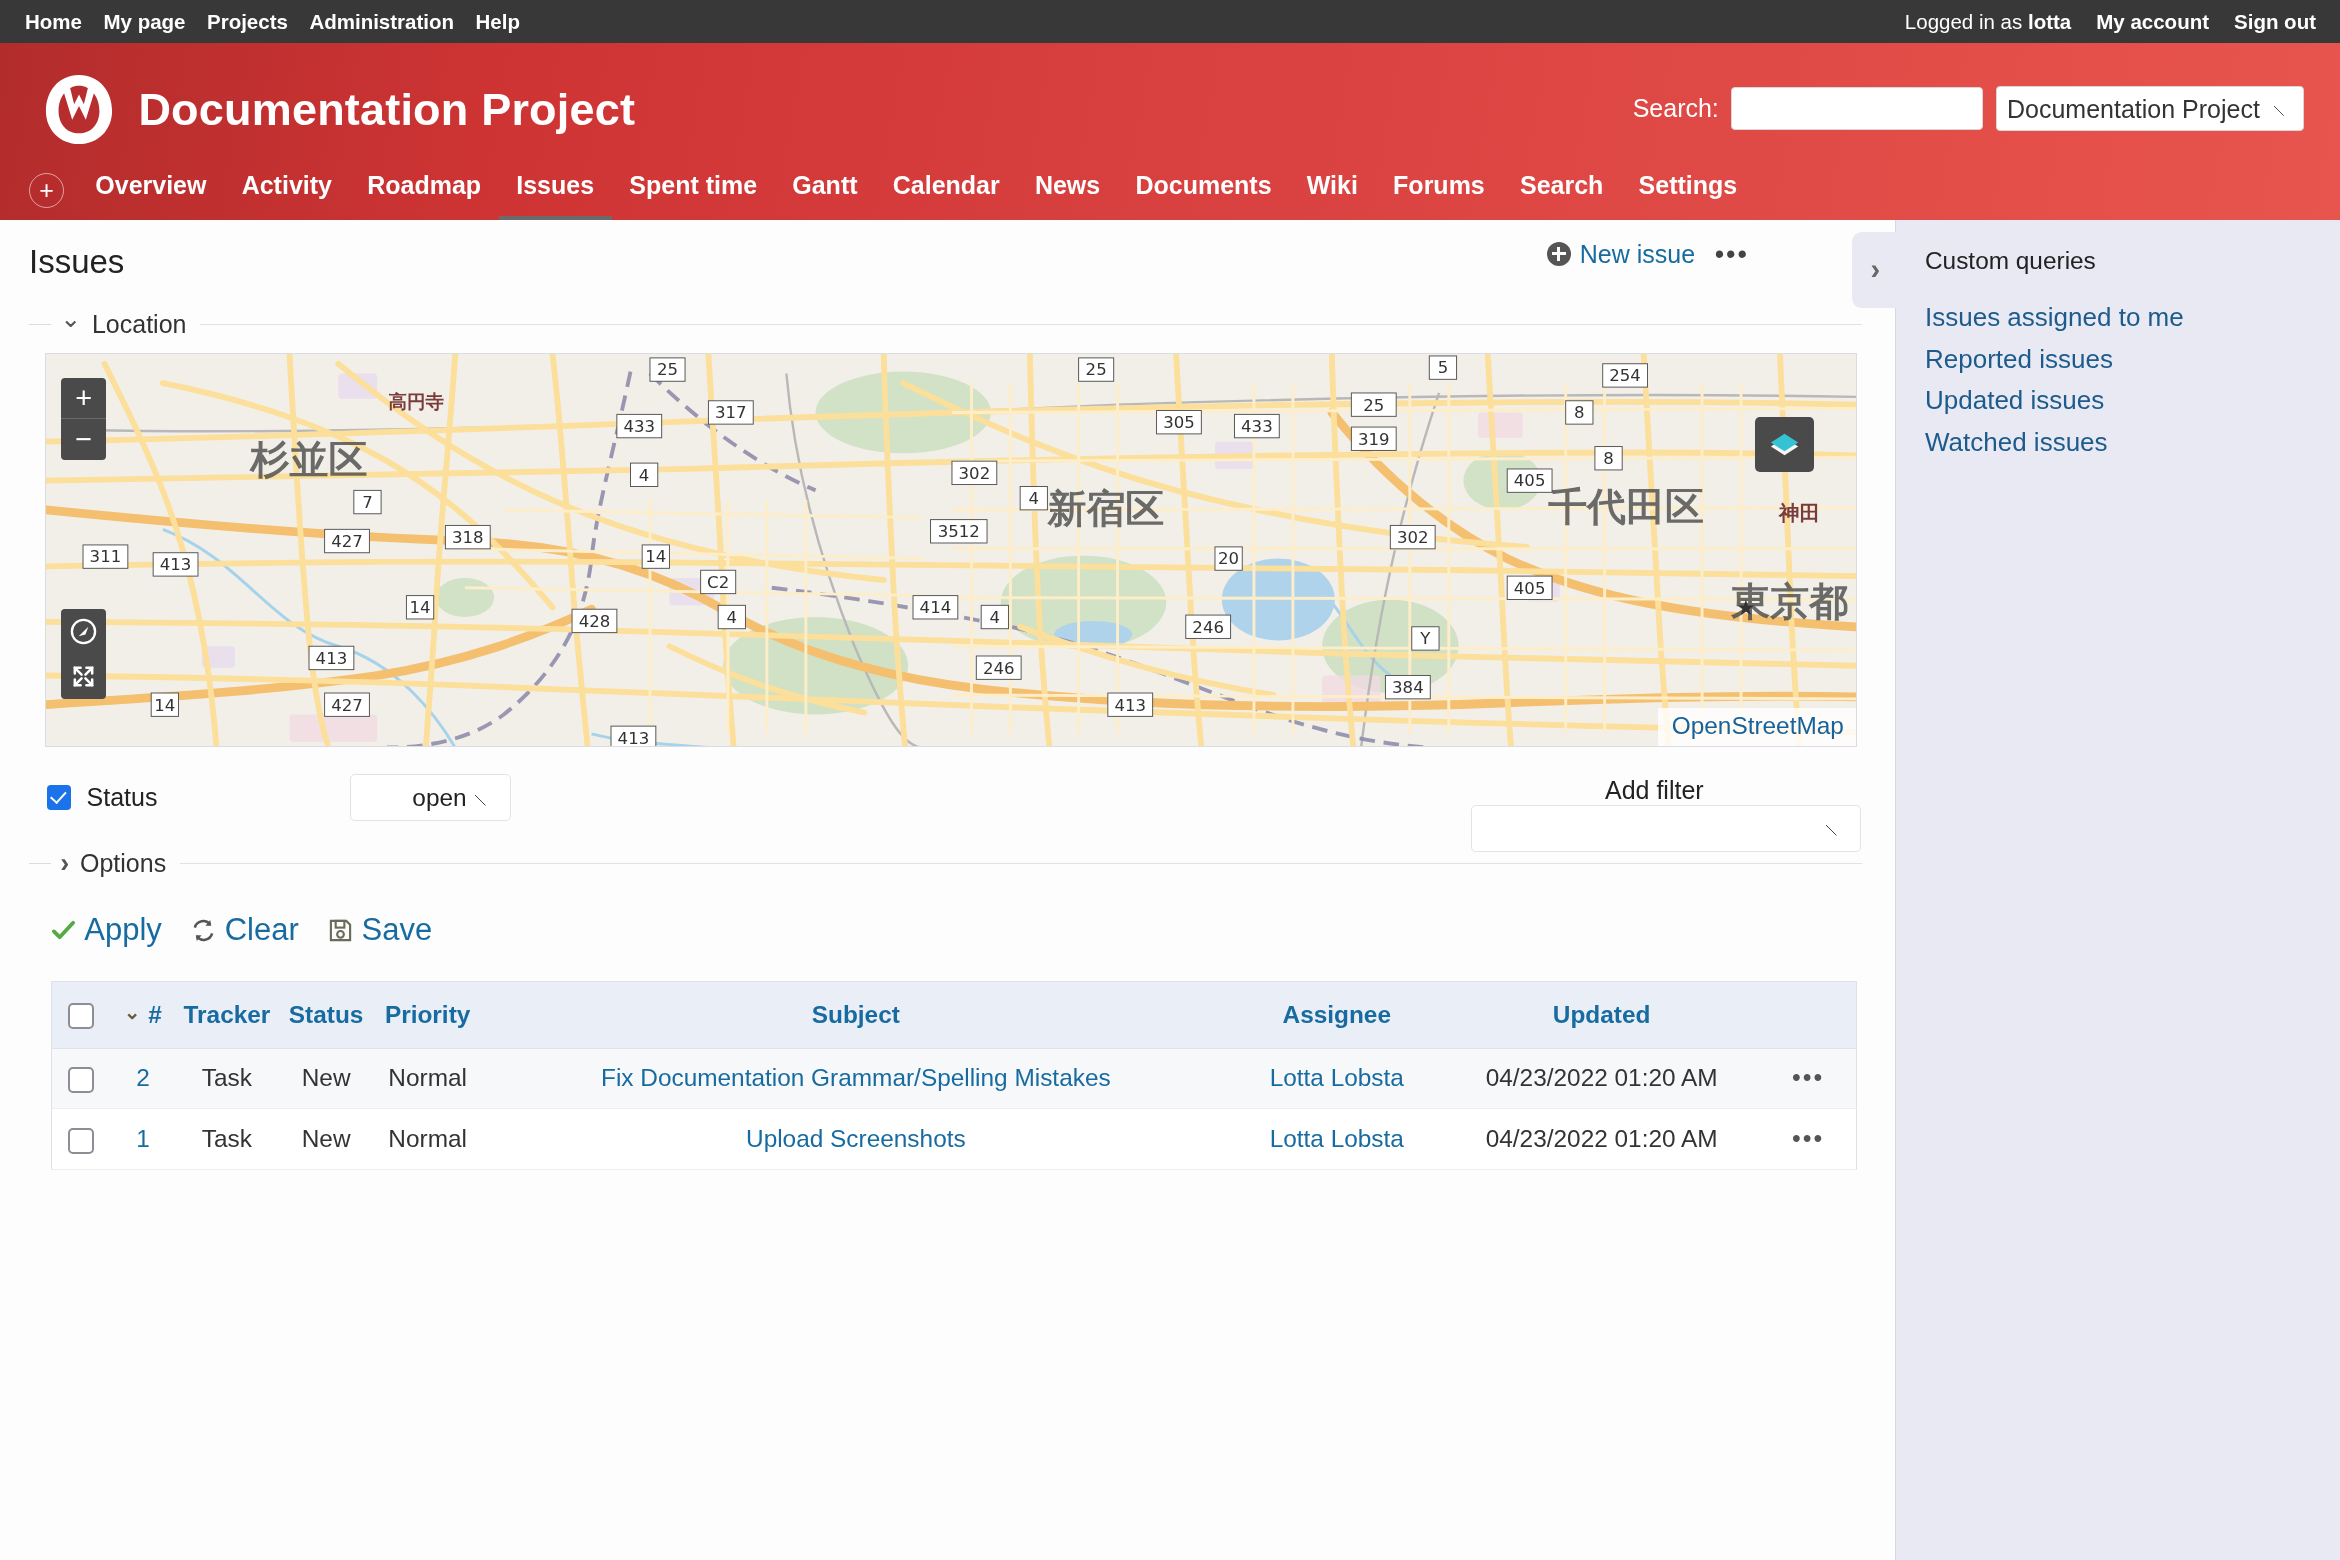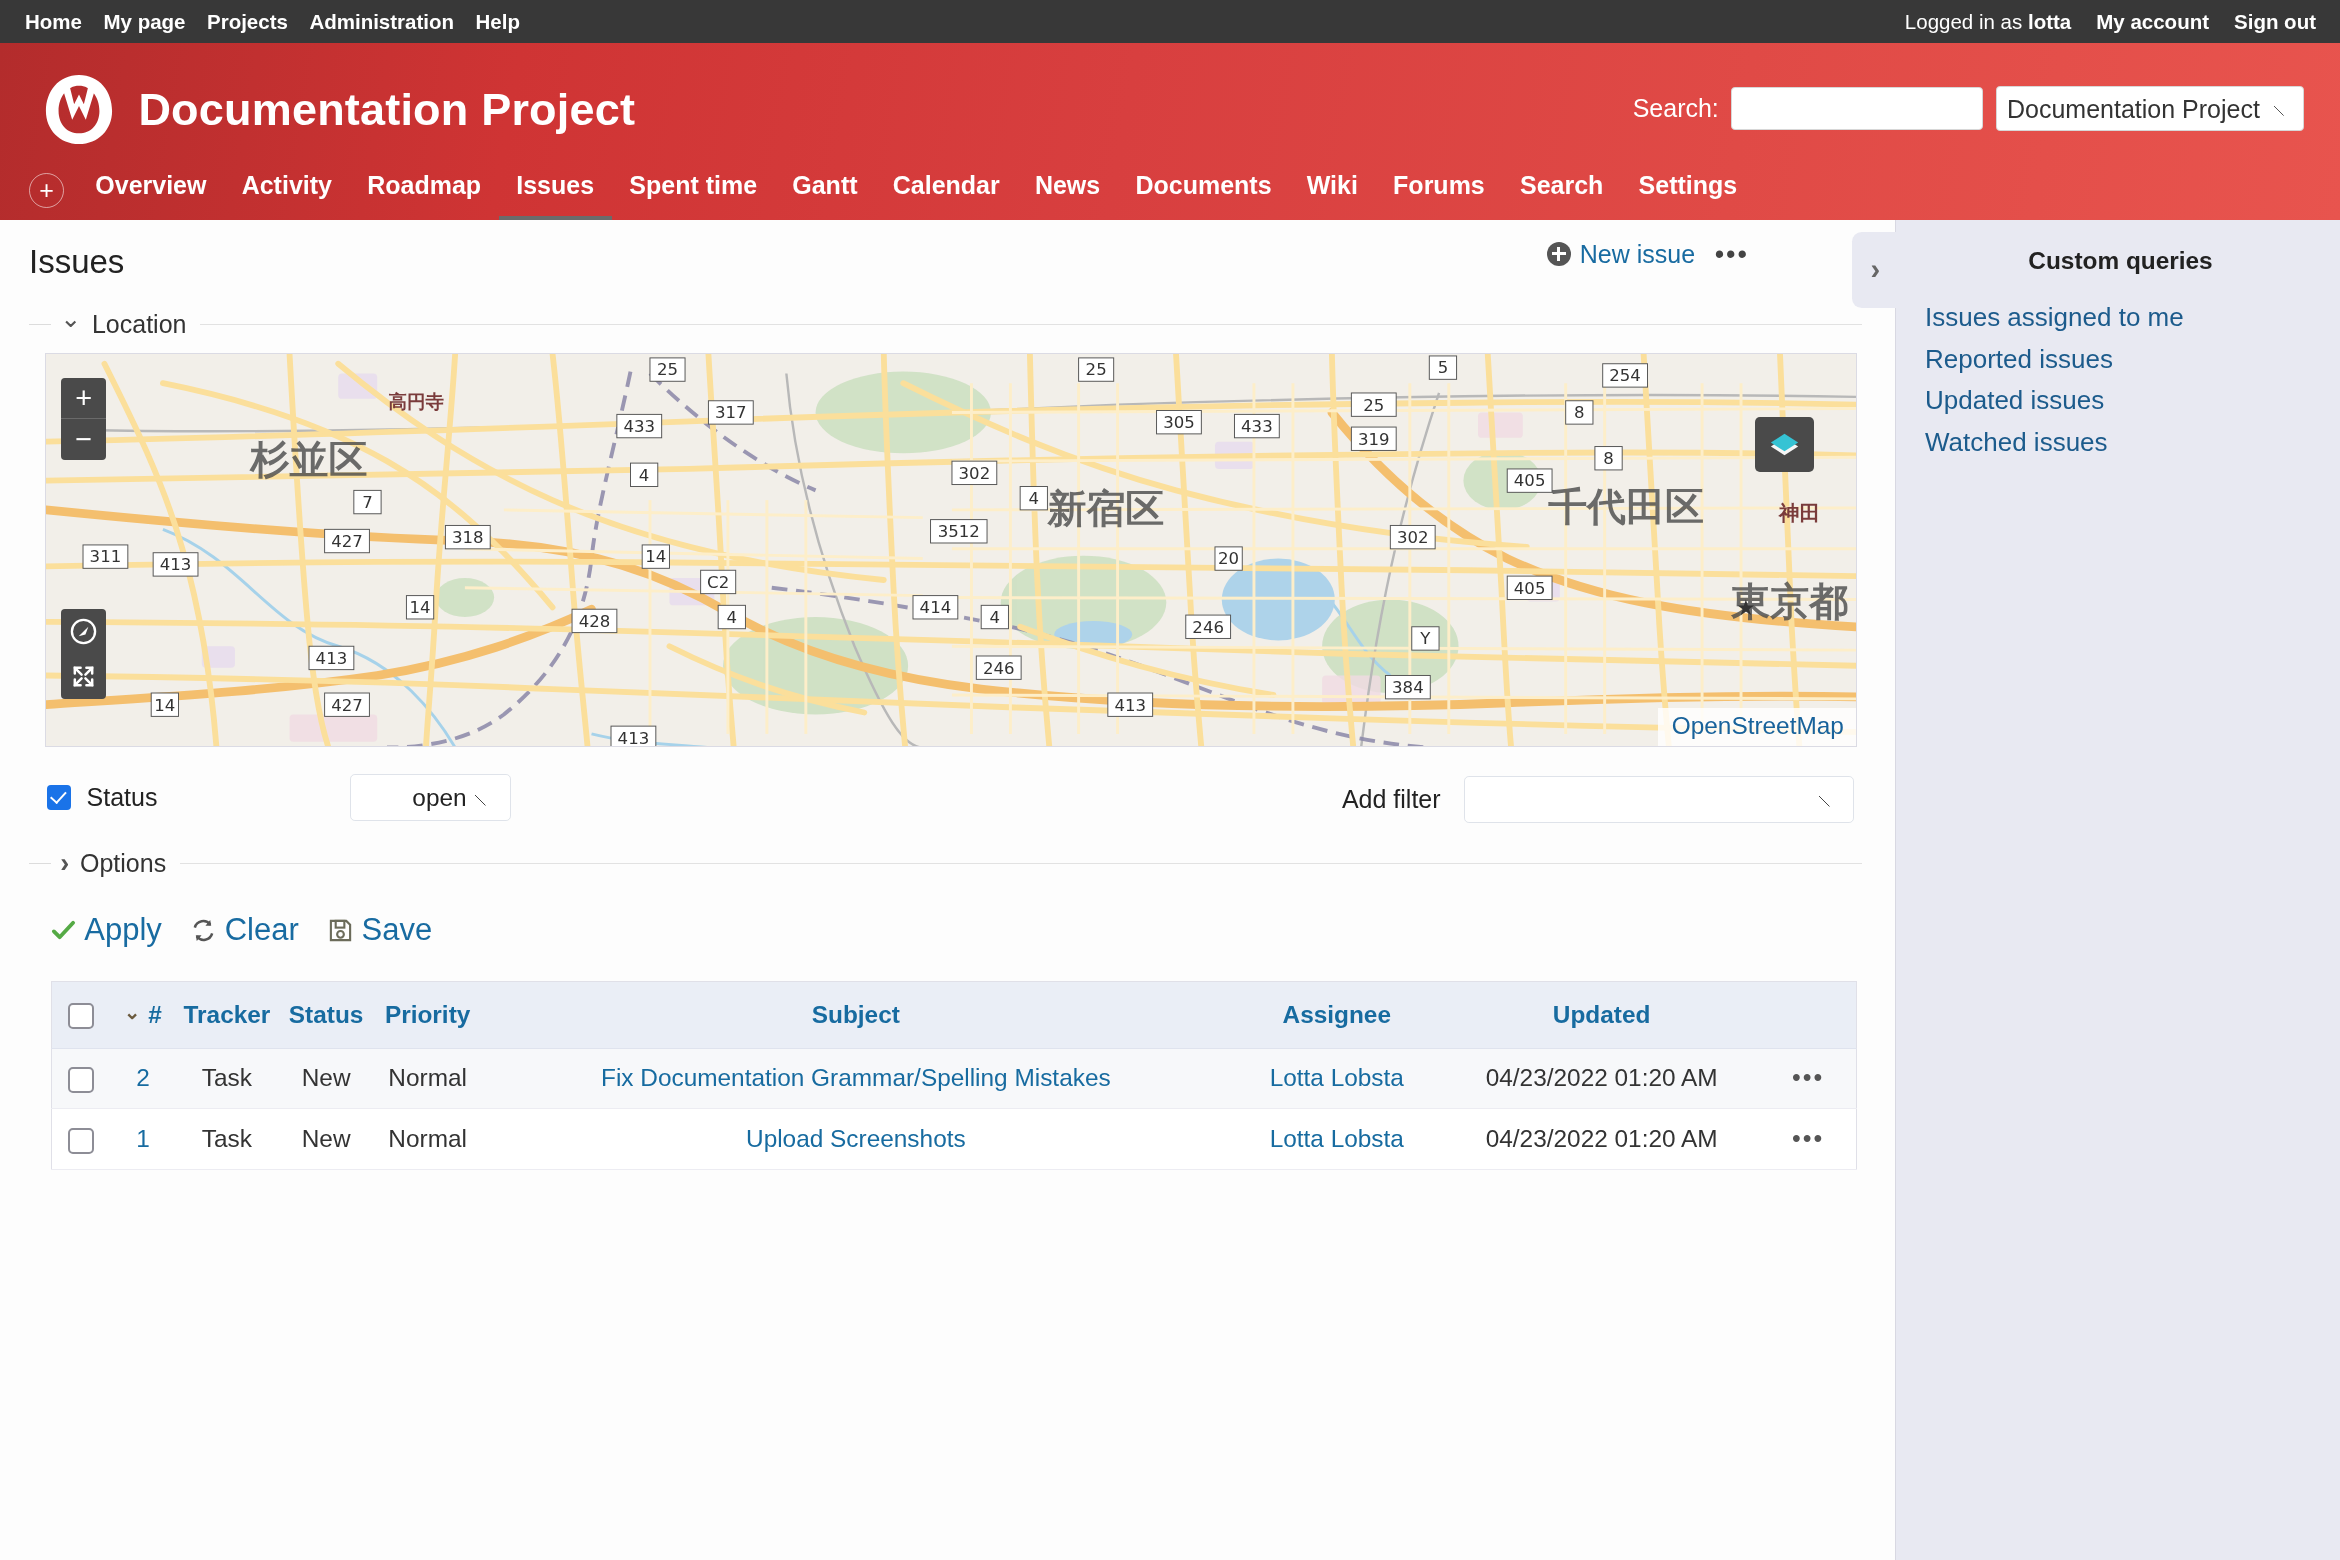--- a/index.html
+++ b/index.html
@@ -130,21 +130,21 @@
     position: relative;
     min-width: 0;
   }
   #sidebar {
     width: 446px;
     flex: none;
     background: #e8e9f2;
     border-left: 1px solid #d8d8e2;
     padding: 27px 25px 0 29px;
   }
-  #sidebar h3 { margin: 0 0 27px 0; font-size: 24.4px; font-weight: bold; color: #222; text-align: center; }
+  #sidebar h3 { margin: 0 0 27px 0; font-size: 24.4px; font-weight: normal; color: #222; }
   #sidebar .q-link { display: block; color: #1c5b8c; font-size: 26px; text-decoration: none; margin-bottom: 10.7px; }
 
   
   #contextual {
     position: absolute;
     top: 19.5px; right: 146px;
     display: flex; align-items: center;
     font-size: 25px;
   }
   #contextual a.new-issue { color: #186ba1; text-decoration: none; display: flex; align-items: center; }
@@ -252,22 +252,22 @@
     padding: 0 43px 0 11.7px;
     -webkit-appearance: none; appearance: none;
     background-image: linear-gradient(45deg, transparent 49%, #444 50%, transparent 52%),
                       linear-gradient(-45deg, transparent 49%, #444 50%, transparent 52%);
     background-size: 10.7px 10.7px, 10.7px 10.7px;
     background-position: calc(100% - 23.4px) 19.5px, calc(100% - 14.6px) 19.5px;
     background-repeat: no-repeat;
   }
   #status-select { width: 161px; text-align: right; }
   #add-filter-wrap {
-    position: absolute; right: 8px; top: 3.9px;
-    display: flex; align-items: center;
+    position: absolute; right: 1px; top: 3.9px;
+    display: flex; align-items: center; flex-direction: column;
   }
   #add-filter-wrap .lbl { font-size: 25px; color: #222; margin-right: 23.4px; }
   #add-filter-select { width: 390px; }
   .filters-inner { position: relative; }
 
   
   #apply-bar {
     display: flex; 
     margin: 33px 0 0 21.5px;
     font-size: 31px;

